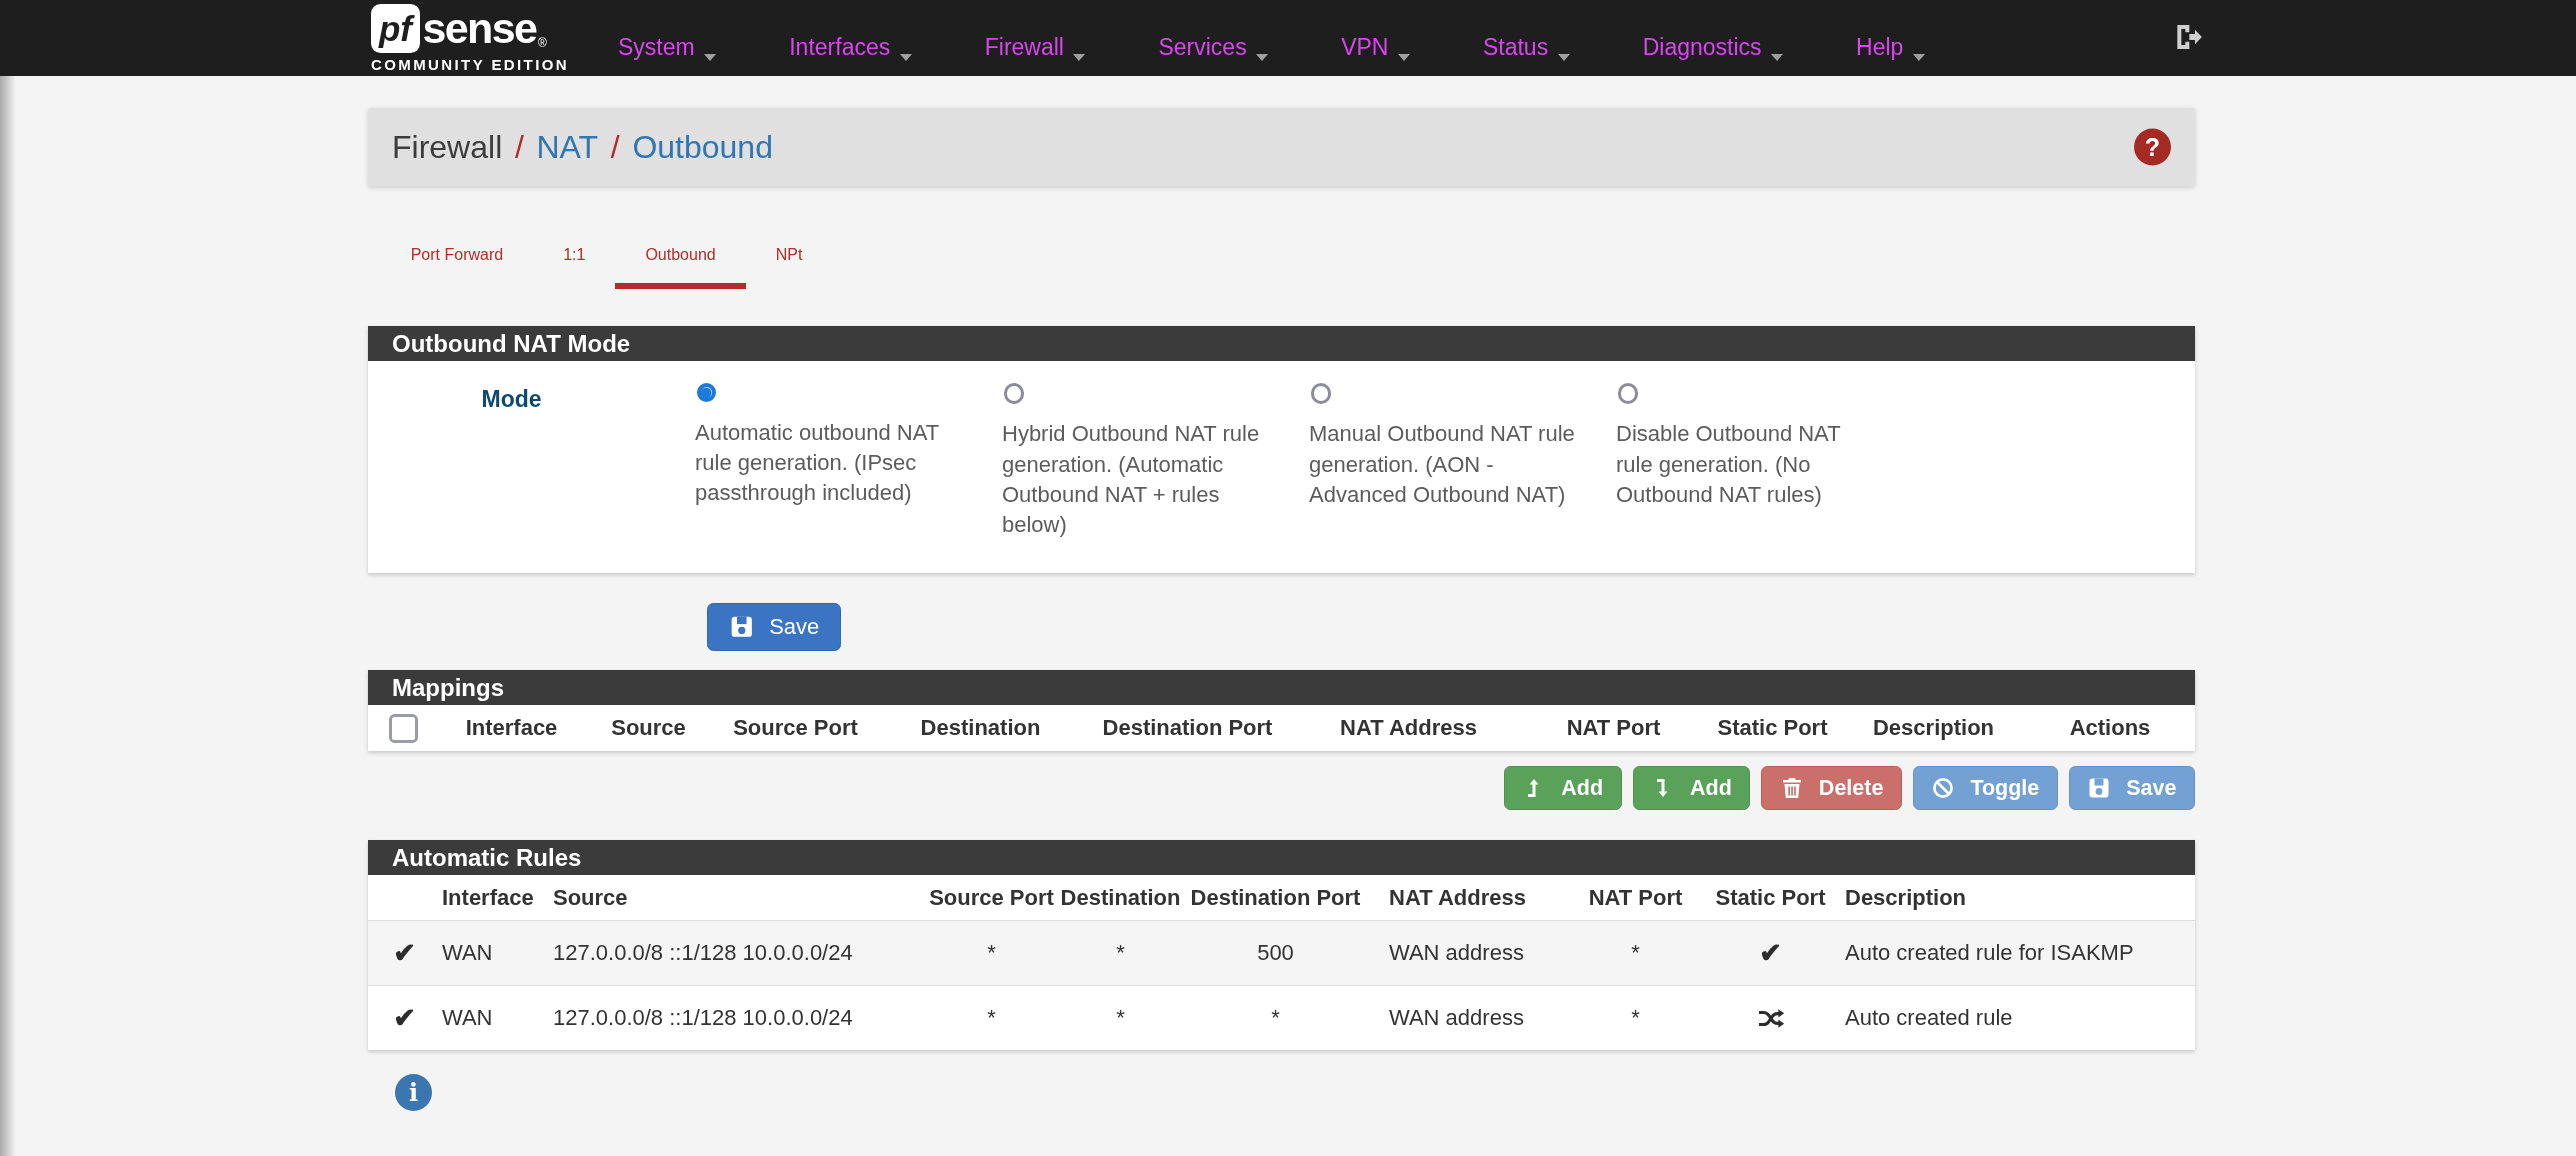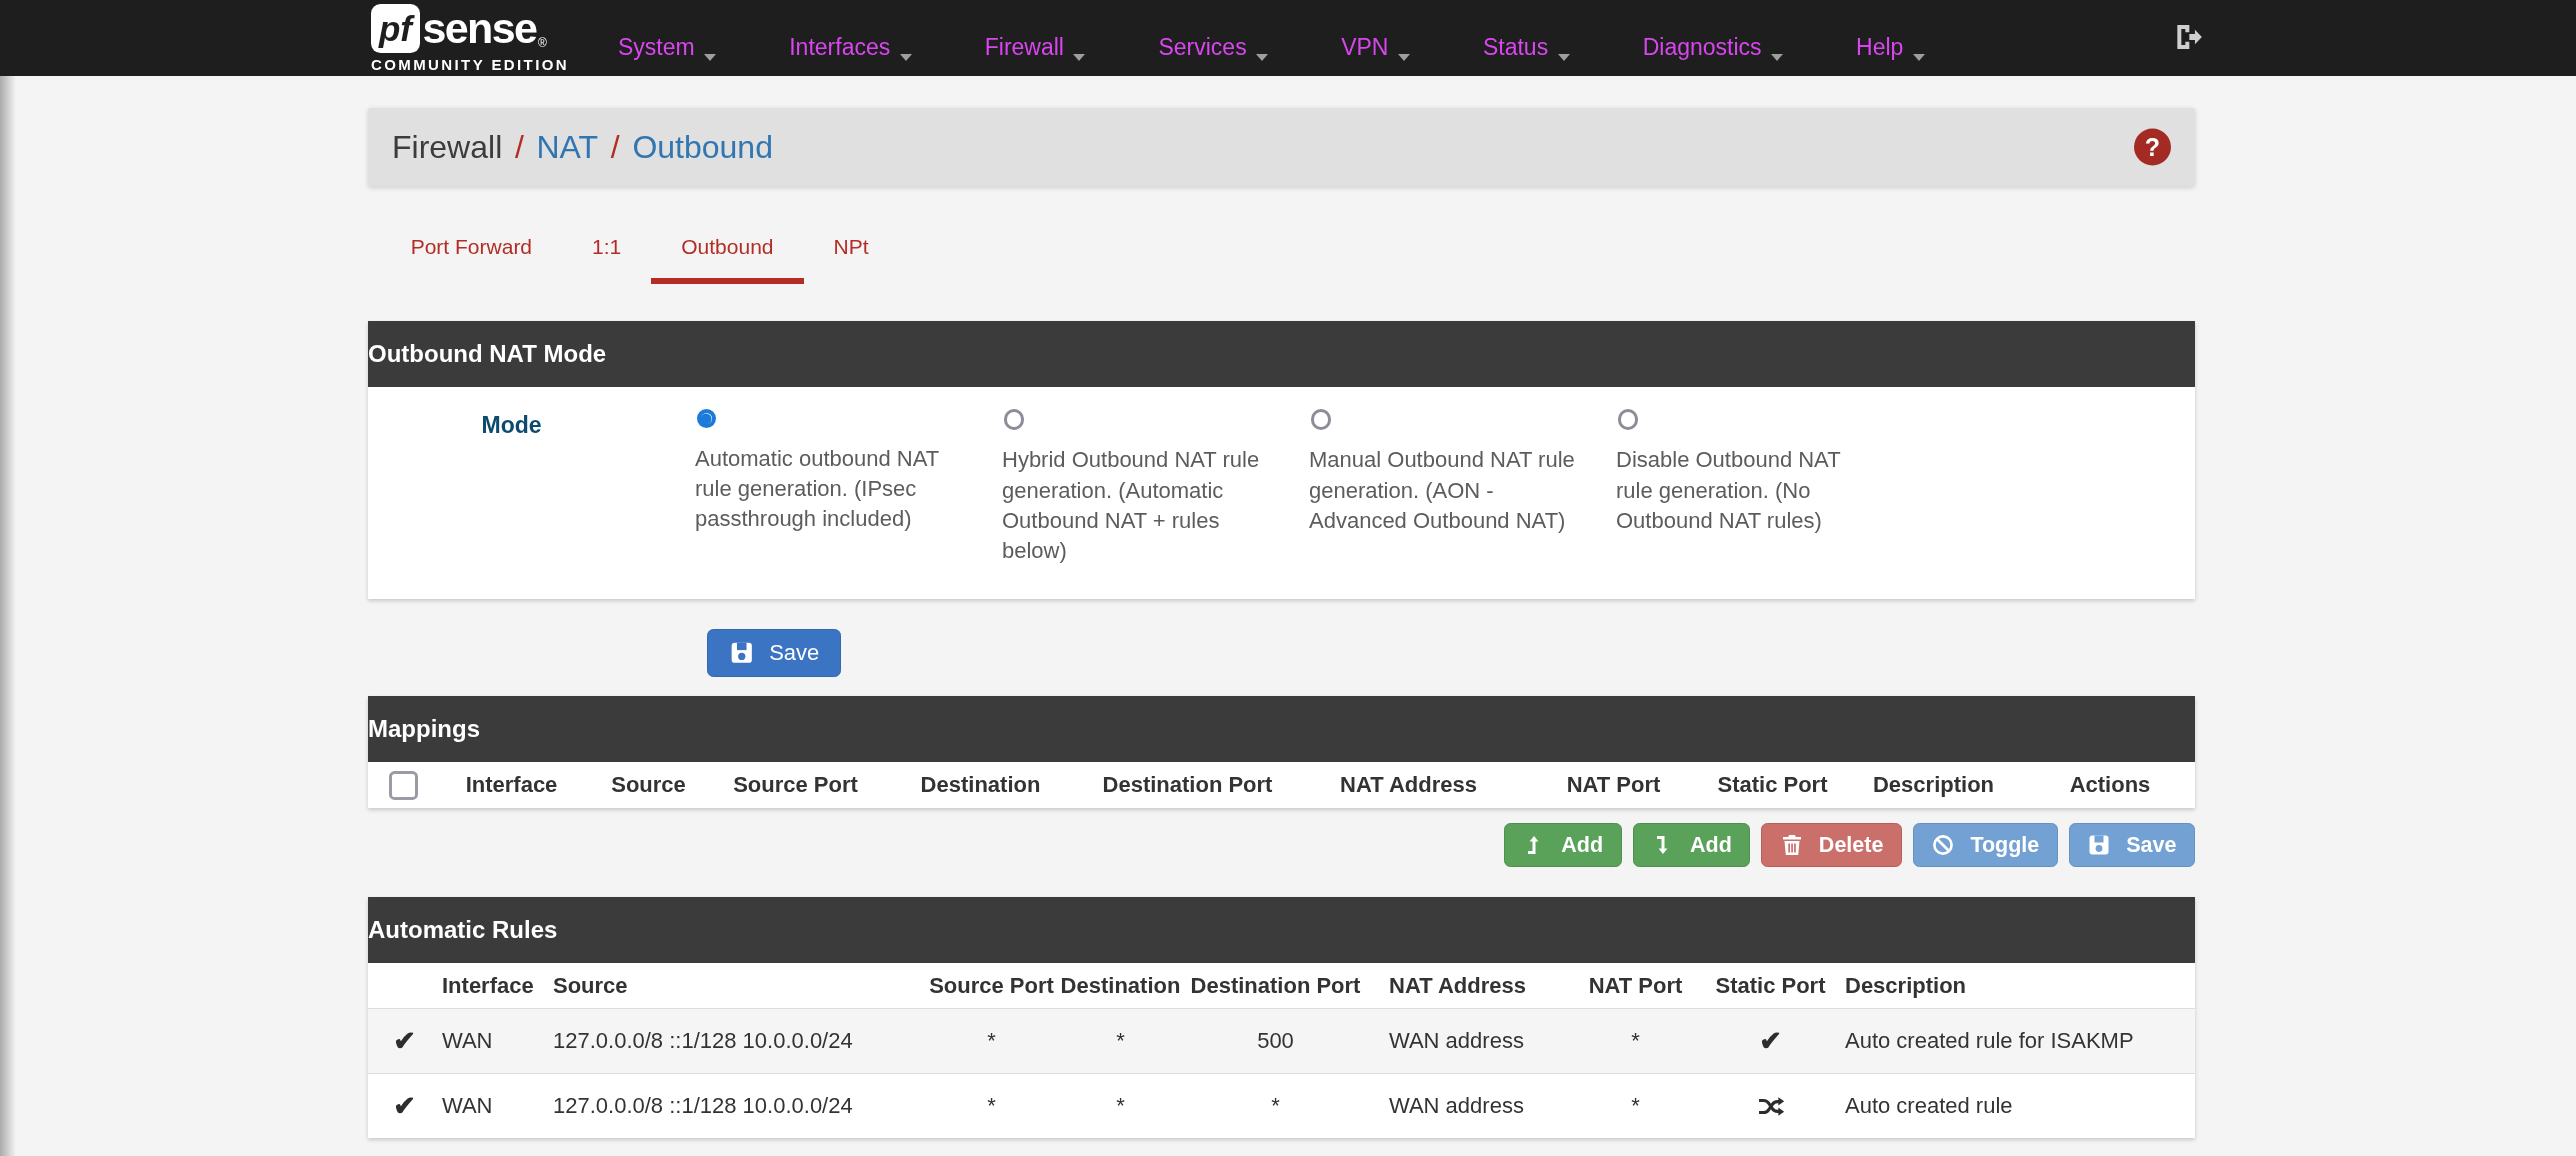--- a/index.html
+++ b/index.html
@@ -48,28 +48,28 @@
   .bc-sep { color:#b32d26; }
   .bc-link { color:#3276b1; cursor:pointer; text-decoration:none; }
   .help-icon {
     position:absolute; right:24px; top:50%; transform:translateY(-50%);
     width:37px; height:37px; border-radius:50%; background:#a42a24; color:#fff;
     font-weight:bold; font-size:25px; display:flex; align-items:center; justify-content:center; cursor:pointer;
   }
 
   
   .tabs { list-style:none; display:flex; margin:49px 0 0 12.7px; padding:0; }
-  .tabs li { font-size:21px; color:#b32d26; padding:0 30px 19px 30px; cursor:pointer; white-space:nowrap; }
+  .tabs li { font-size:16px; color:#b32d26; padding:0 30px 19px 30px; cursor:pointer; white-space:nowrap;margin-top:11px; }
   .tabs li.active { border-bottom:6.4px solid #b32d26; }
 
   
   .panel { background:#fff; box-shadow:0 1.6px 4px rgba(0,0,0,0.18); }
   .panel-header {
-    height:66px; background:#3b3b3b; color:#fff; font-weight:bold; font-size:24px;
-    display:flex; align-items:center; 
+    height:35px; background:#3b3b3b; color:#fff; font-weight:bold; font-size:24px;
+    display:flex; align-items:center; padding-left:24px;
   }
   .mode-panel { margin-top:37px; }
   .mode-body { display:flex; padding:22px 24px 32px 24px; }
   .mode-label { width:239px; text-align:center; font-weight:bold; font-size:23px; color:#0c4a6e; padding-top:3.2px; }
   .options { display:flex; margin-left:64px; }
   .option { width:266px; margin-right:41px; }
   .radio {
     display:inline-block; width:20.7px; height:20.7px; border-radius:50%;
     border:3.2px solid #8d8d99; background:#fff; margin-left:1.6px; cursor:pointer; position:relative;
   }

